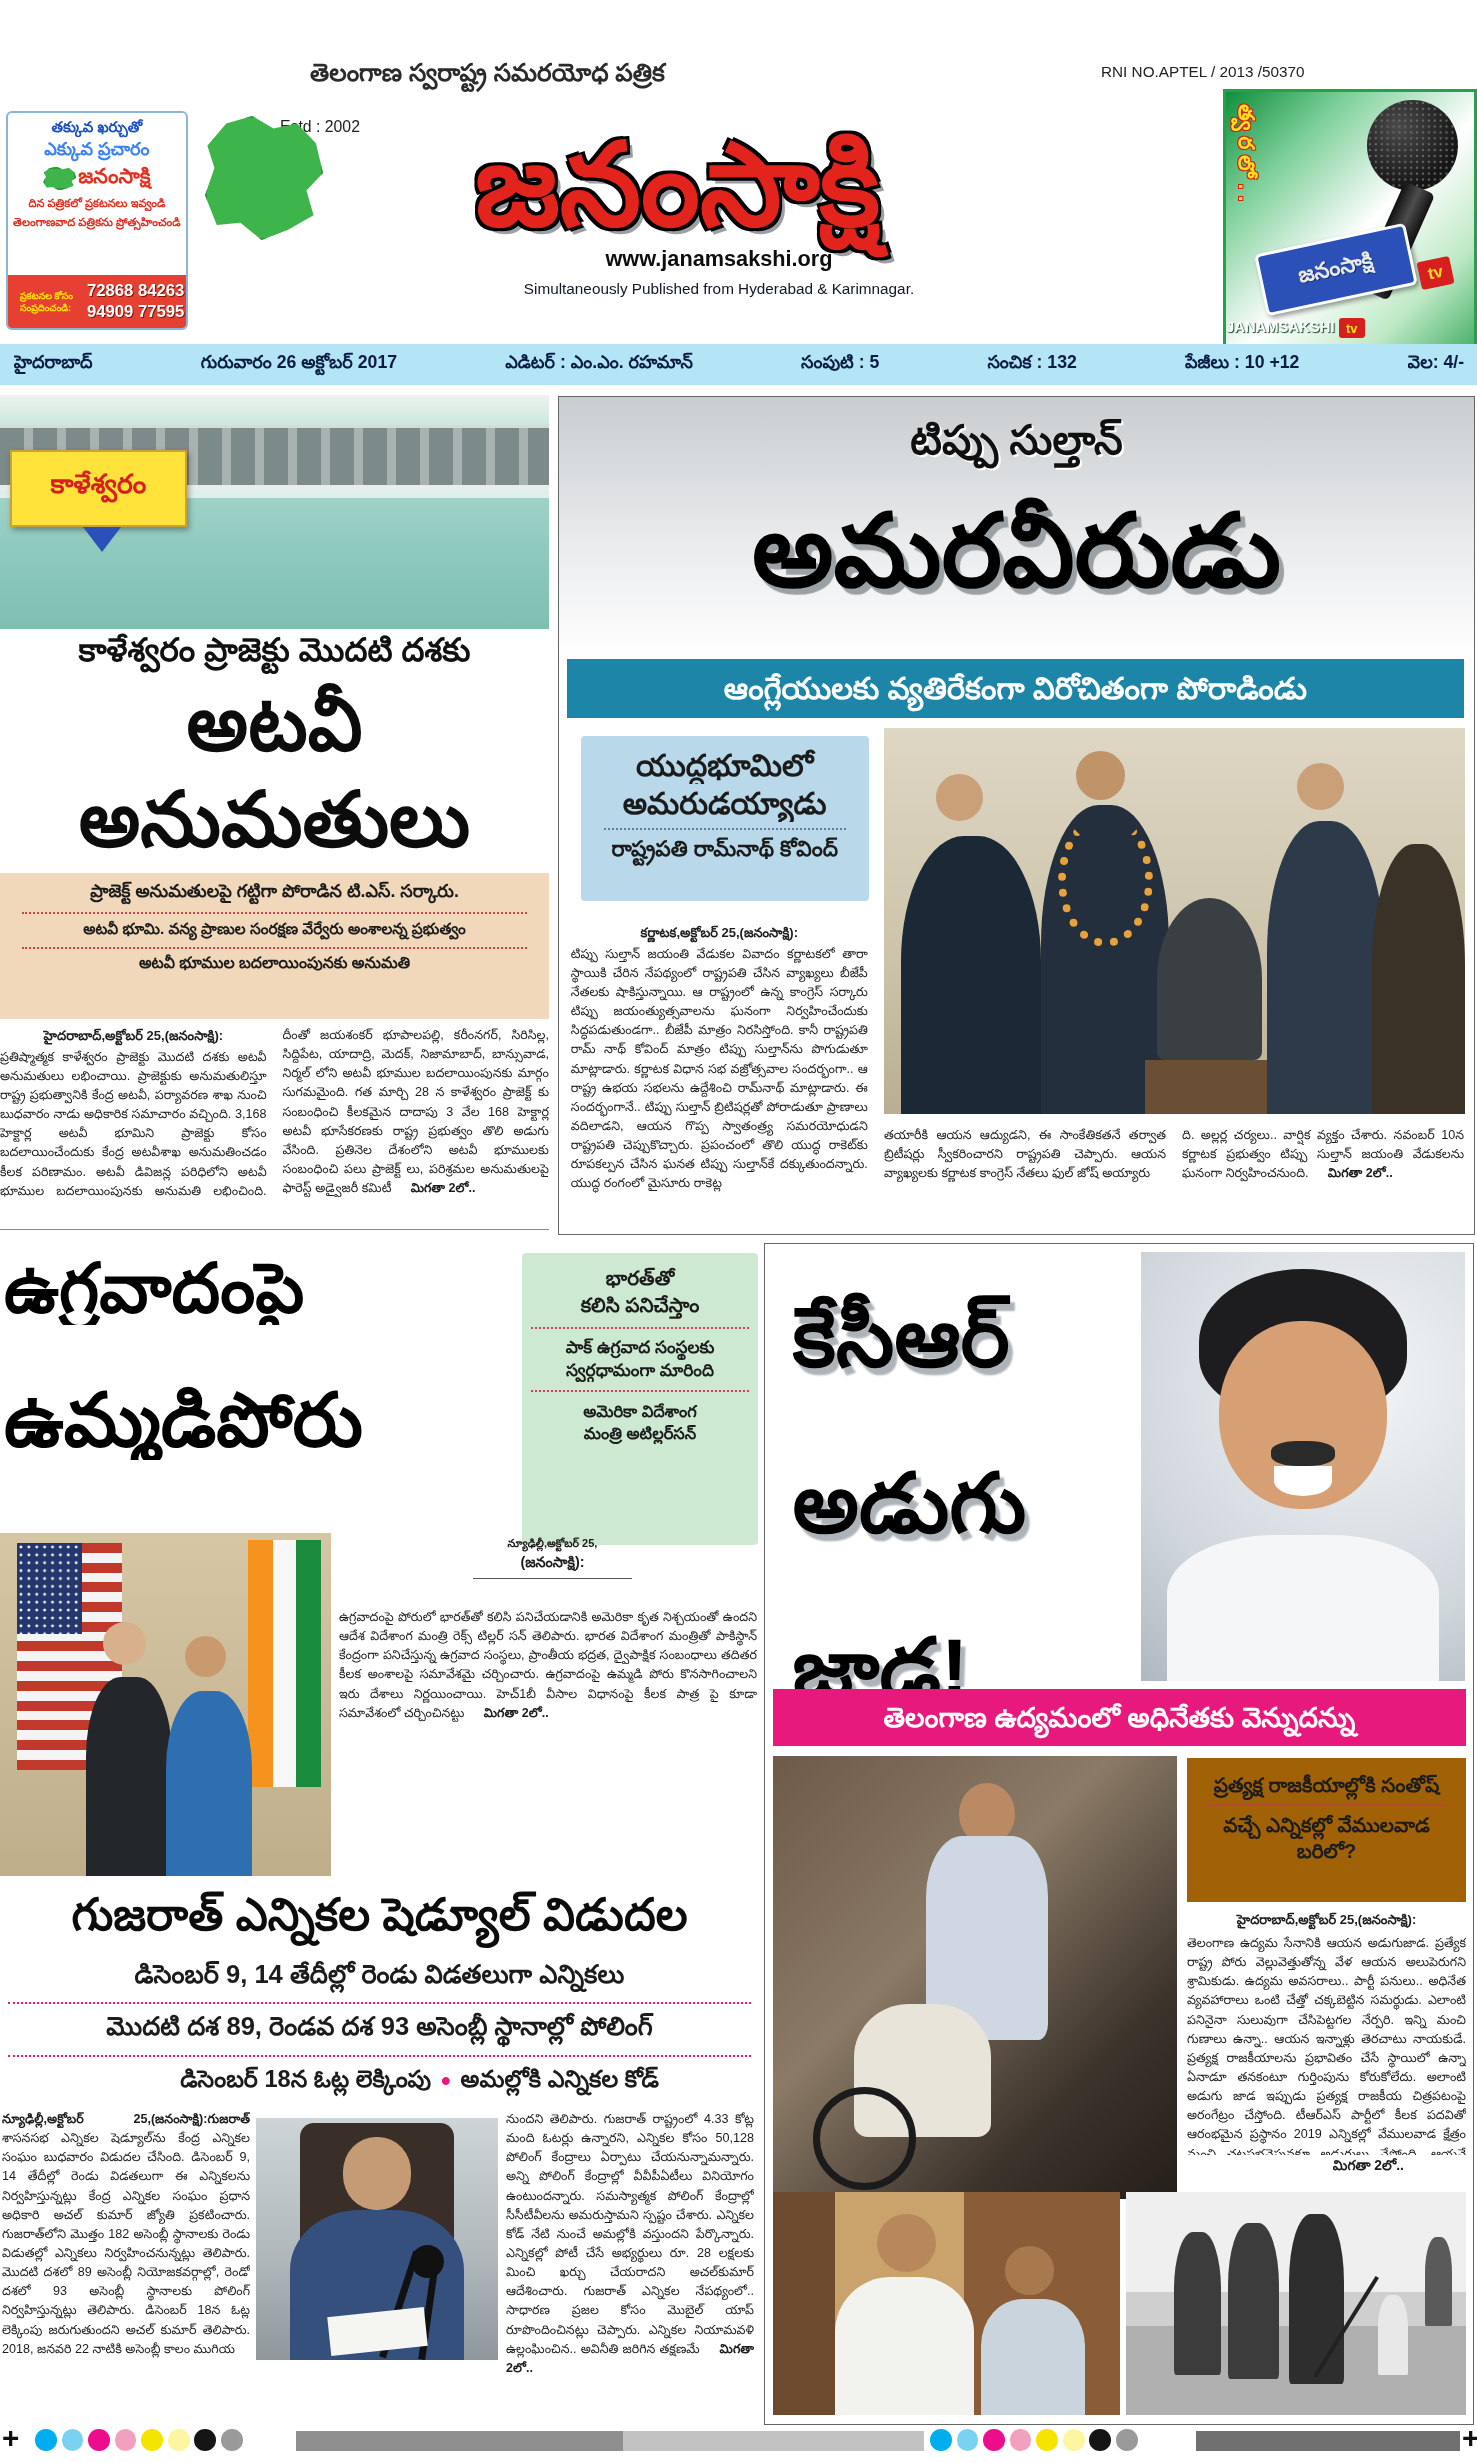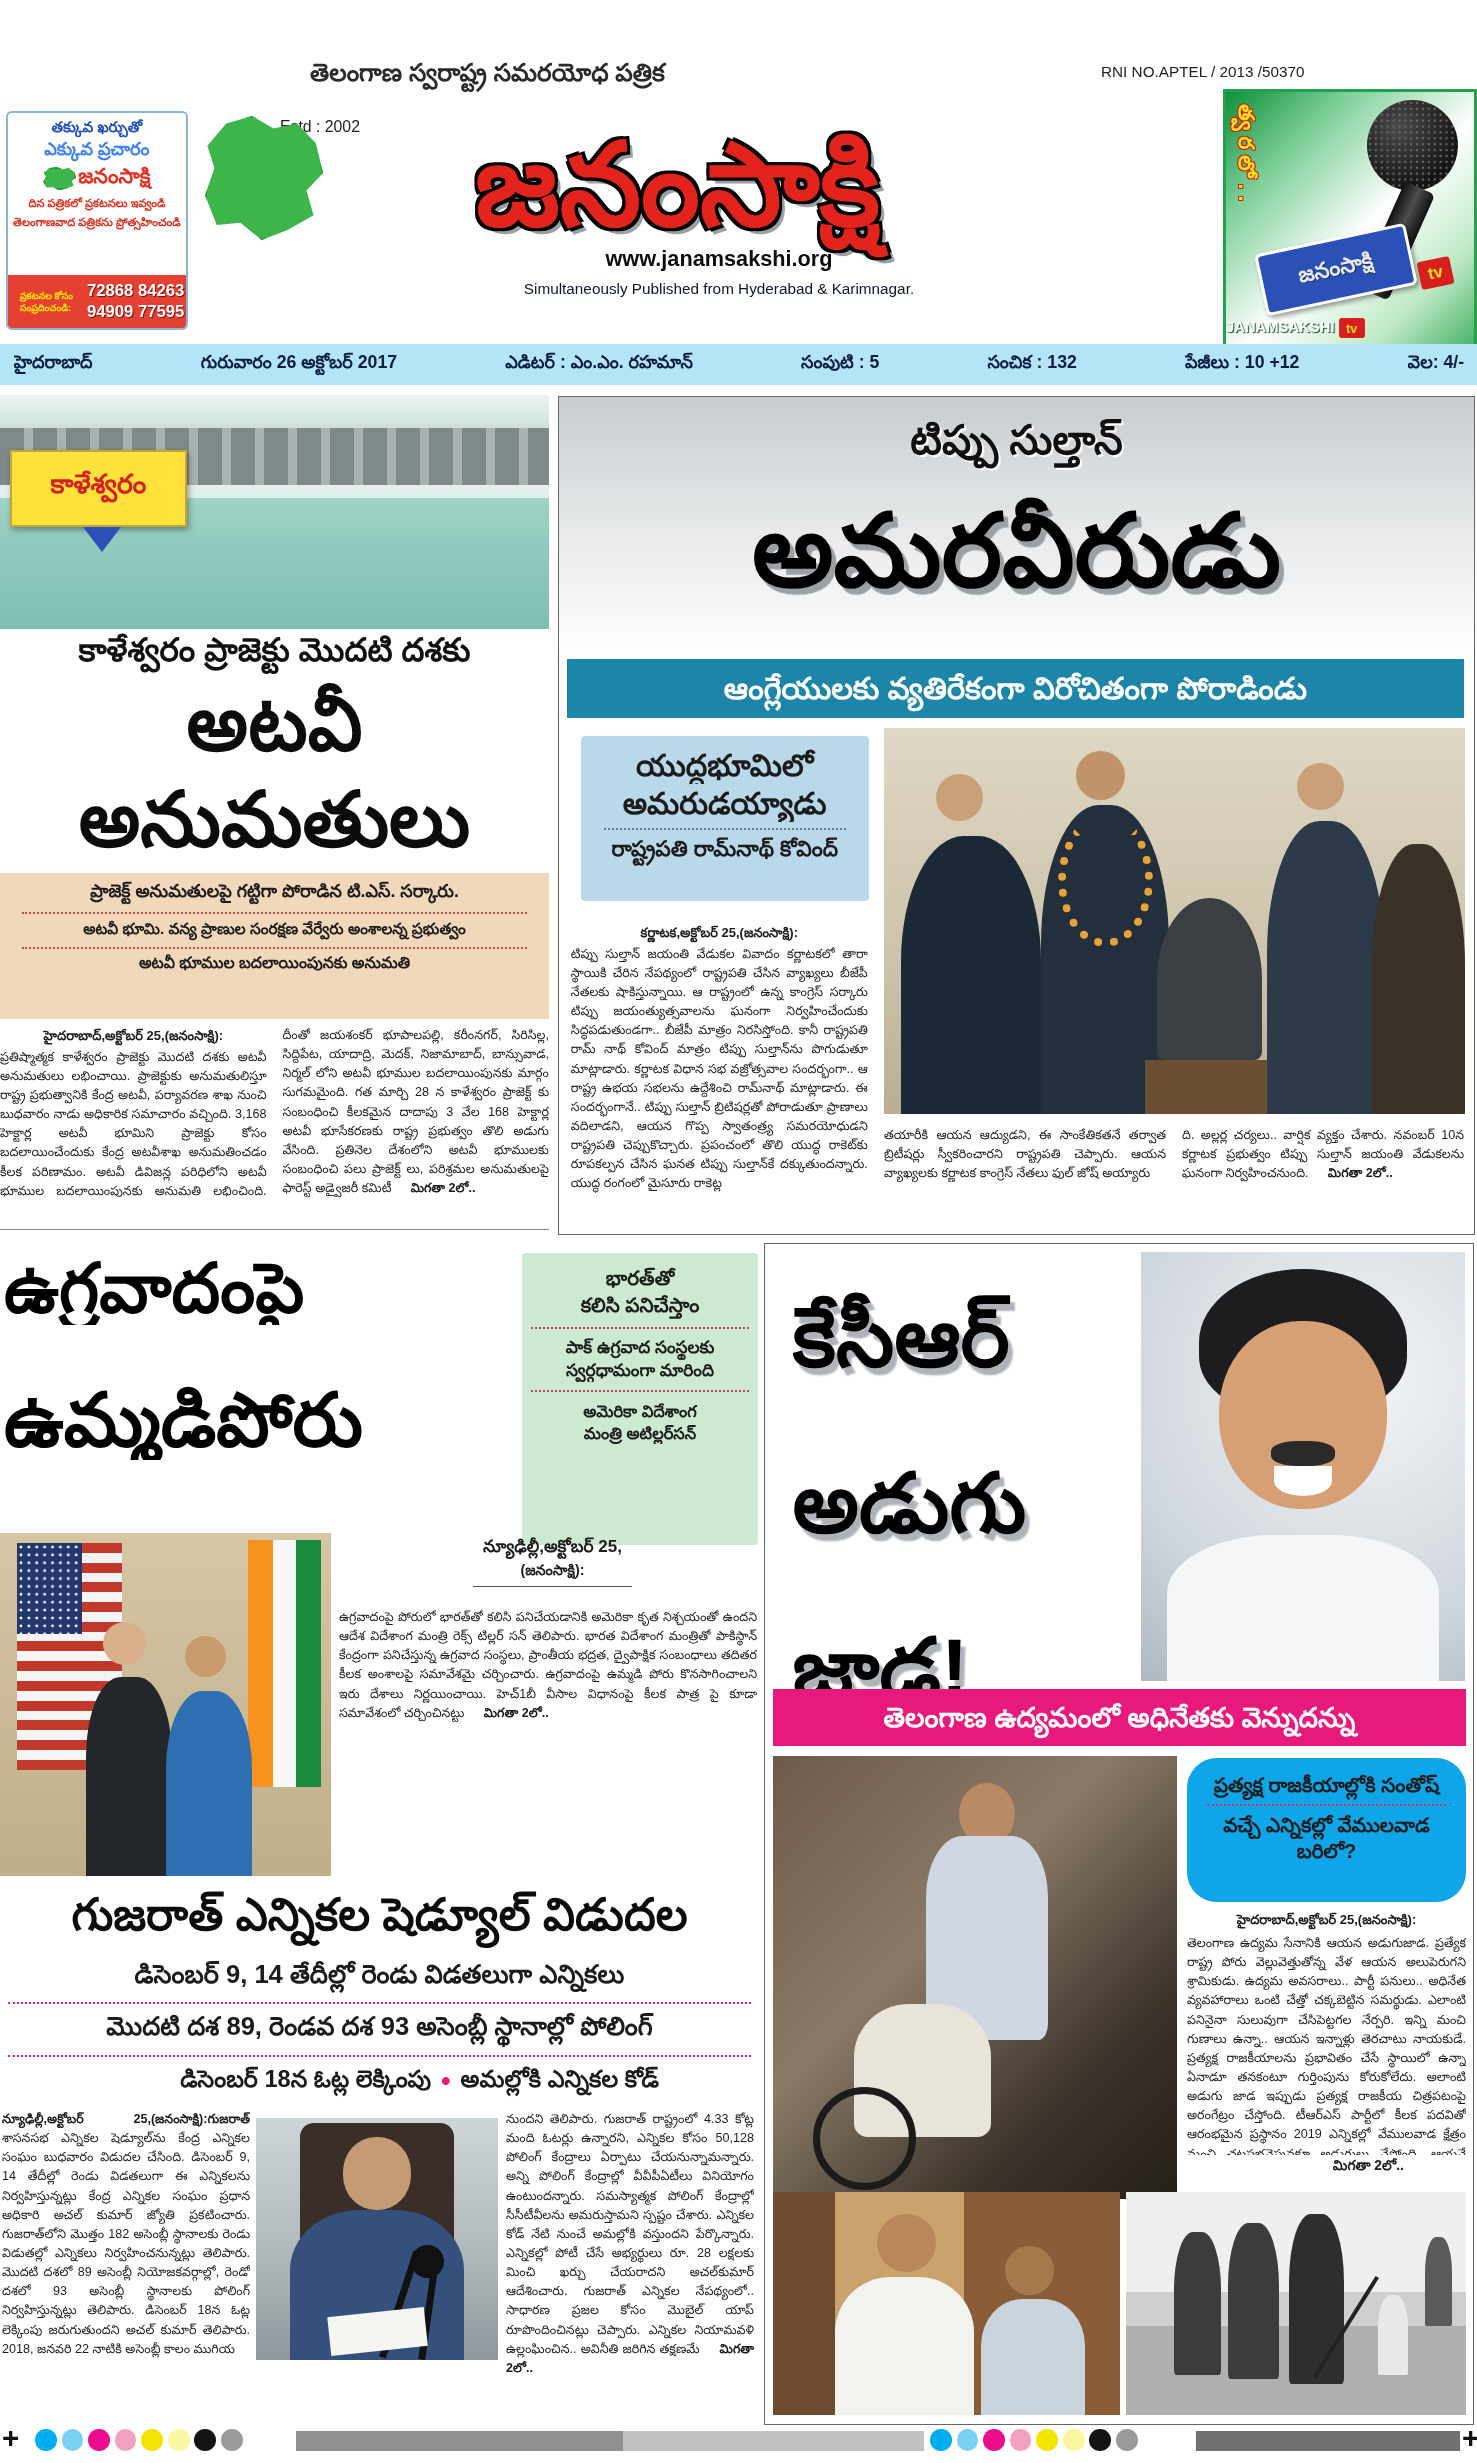--- a/index.html
+++ b/index.html
@@ -114,21 +114,21 @@
 
   
   .kcr-h{font-size:83px;font-weight:bold;color:#000;line-height:118px;text-shadow:4.9px 6.9px 2px #adb3b8;}
   .ph-kcr{background:radial-gradient(circle at 68% 30%,#f3f5f7,#cfd6dc 65%,#aeb8c0);}
   .kcr-hair{position:absolute;left:18%;top:4%;width:64%;height:34%;background:#1d1d1f;border-radius:50% 50% 40% 40%;}
   .kcr-face{position:absolute;left:24%;top:16%;width:52%;height:44%;background:#d79f74;border-radius:48%;}
   .kcr-must{position:absolute;left:40%;top:44%;width:20%;height:6%;background:#2a2a2a;border-radius:40%;}
   .kcr-smile{position:absolute;left:41%;top:50%;width:18%;height:7%;background:#fff;border-radius:0 0 50% 50%;}
   .kcr-shirt{position:absolute;left:8%;bottom:0;width:84%;height:34%;background:#f4f6f8;border-radius:40% 40% 0 0;}
   .band-mag{background:#e8197d;color:#fff;font-weight:bold;font-size:27.6px;line-height:57px;}
-  .pinkbox{background:#0ea5e9;border-radius:30px;}
+  .pinkbox{background:#a16207;}
   .pb-l{font-size:20px;font-weight:bold;line-height:1.3;}
   .dot-pink{border-top:2px dotted #cc3366;width:86%;margin:5.9px auto;}
   .ph-wheel{background:linear-gradient(135deg,#6e5a49,#8a7a66 40%,#3c332b 75%,#241f19);}
   .wh-shirt{position:absolute;left:38%;top:18%;width:30%;height:46%;background:#cfd8e2;border-radius:30% 30% 8% 8%;}
   .wh-head{position:absolute;left:46%;top:6%;width:14%;height:14%;background:#b98a63;border-radius:50%;}
   .wh-elder{position:absolute;left:20%;top:56%;width:34%;height:30%;background:#e8e4da;border-radius:40% 40% 10% 10%;}
   .wh-wheel{position:absolute;left:10%;bottom:2%;width:89px;height:89px;border:7.9px solid #1b1b1b;border-radius:50%;background:transparent;}
 
   
   .guj-h{font-size:45px;font-weight:bold;color:#0c0c0c;}
@@ -287,21 +287,21 @@
     <div class="usflag">
         <div class="canton"></div>
       </div>
     <div class="inflag"></div>
     <div class="fig-suit"></div>
     <div class="head" style="left:31%;top:26%;width:43px;height:43px;background:#d9b08c;"></div>
     <div class="fig-sari"></div>
     <div class="head" style="left:56%;top:30%;width:41px;height:41px;background:#c99a6e;"></div>
   </div>
   <div class="abs ctr" style="left:439px;top:1537px;width:227px;">
-    <div class="dateline nowrap" style="font-size:17px;">న్యూఢిల్లీ,అక్టోబర్ 25,</div>
+    <div class="dateline nowrap" style="font-size:11px;">న్యూఢిల్లీ,అక్టోబర్ 25,</div>
     <div class="dateline nowrap" style="font-size:14.3px;">(జనంసాక్షి):</div>
     <div style="border-bottom:1.5px solid #555;width:70%;margin:3.9px auto 0;"></div>
   </div>
   <div class="abs body-txt just clip" style="left:339px;top:1608px;width:418px;height:268px;">
     <span>ఉగ్రవాదంపై పోరులో భారత్‌తో కలిసి పనిచేయడానికి అమెరికా కృత నిశ్చయంతో ఉందని ఆదేశ విదేశాంగ మంత్రి రెక్స్ టిల్లర్ సన్ తెలిపారు. భారత విదేశాంగ మంత్రితో పాకిస్థాన్ కేంద్రంగా పనిచేస్తున్న ఉగ్రవాద సంస్థలు, ప్రాంతీయ భద్రత, ద్వైపాక్షిక సంబంధాలు తదితర కీలక అంశాలపై సమావేశమై చర్చించారు. ఉగ్రవాదంపై ఉమ్మడి పోరు కొనసాగించాలని ఇరు దేశాలు నిర్ణయించాయి. హెచ్1బీ వీసాల విధానంపై కీలక పాత్ర</span>
     <span>పై కూడా సమావేశంలో చర్చించినట్టు</span>
     <span class="cont">మిగతా 2లో..</span>
   </div>
 
   <div class="abs frame" style="left:764px;top:1243px;width:708px;height:1180px;">

